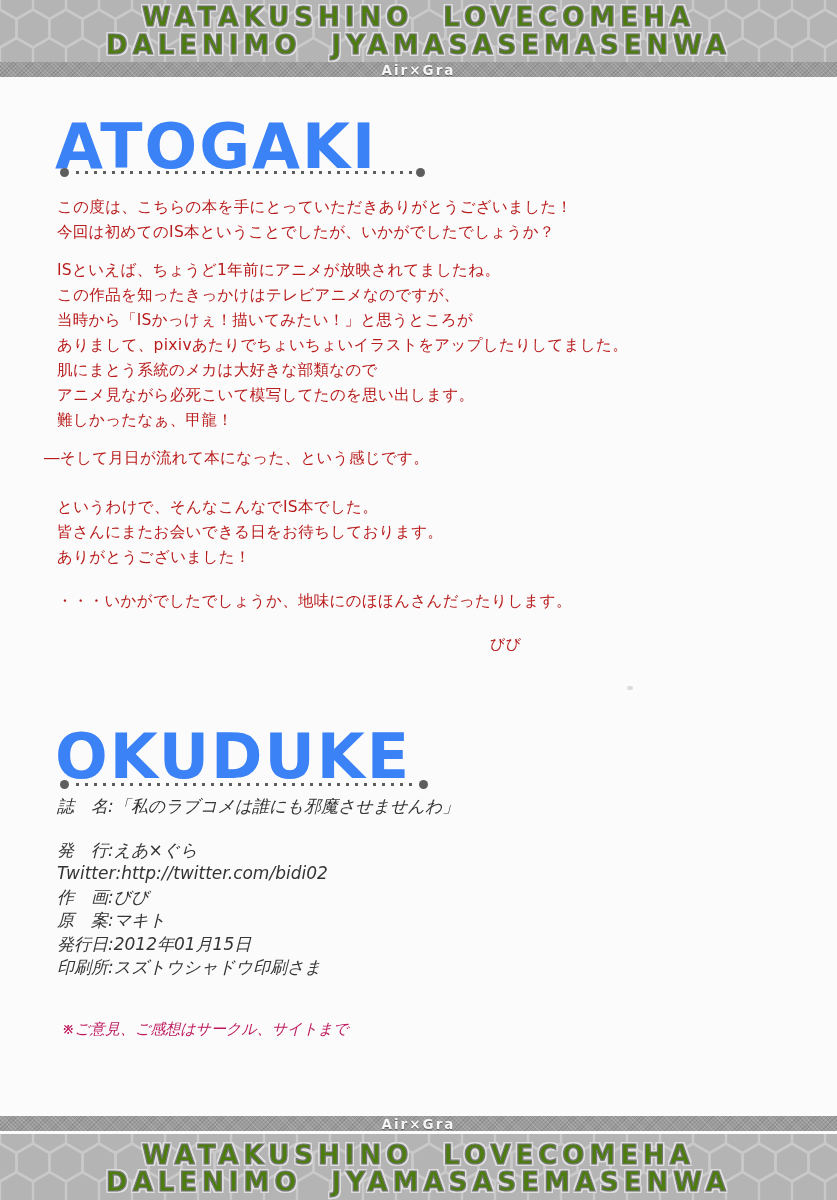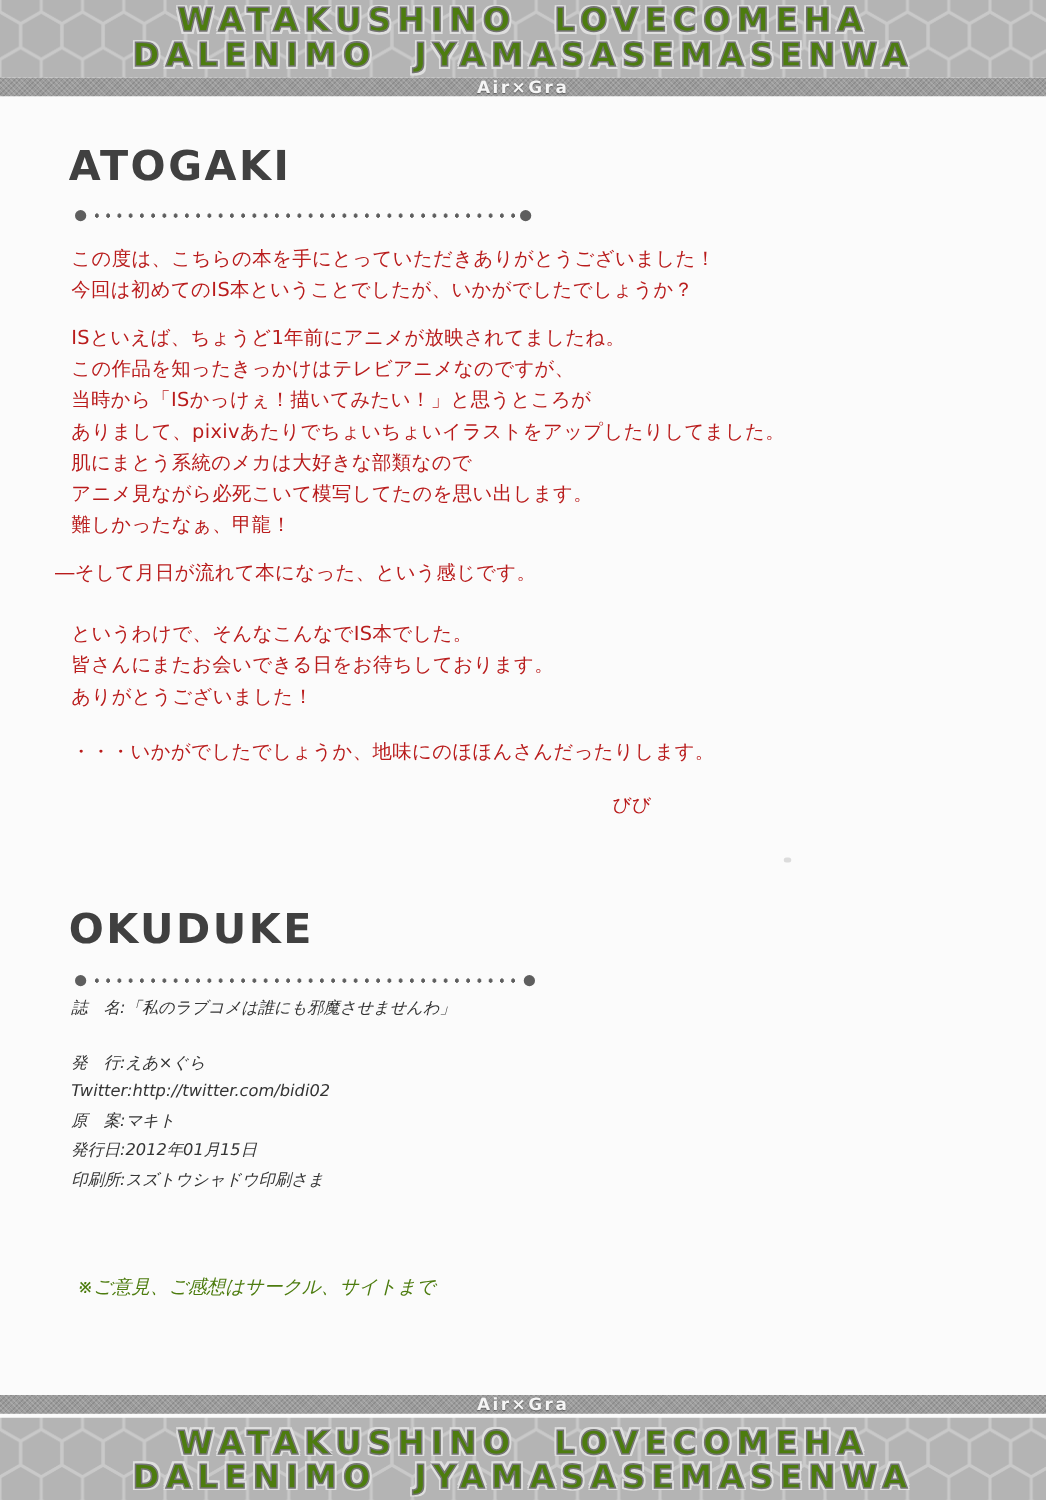--- a/index.html
+++ b/index.html
@@ -27,22 +27,22 @@
         background-color:#9c9c9c;
         background-image:repeating-linear-gradient(45deg,rgba(255,255,255,.14) 0 1px,rgba(0,0,0,0) 1px 3px),
                          repeating-linear-gradient(135deg,rgba(0,0,0,.10) 0 1px,rgba(0,0,0,0) 1px 3px);
         display:flex;align-items:center;justify-content:center;}
   #top-banner .strip{top:62px;}
   #bottom-banner .strip{top:0;}
   .strip span{color:#f5f5f5;font-weight:bold;font-size:13.5px;letter-spacing:2px;
         text-shadow:0 1px 1px rgba(60,60,60,.65);}
 
   
-  .sec-heading{position:absolute;margin:0;font-weight:bold;color:#404040;
-        font-size:33px;letter-spacing:2px;line-height:1;}
+  .sec-heading{position:absolute;margin:0;font-weight:bold;color:#3b82f6;
+        font-size:62px;letter-spacing:2px;line-height:1;}
   #atogaki-heading{left:55px;top:116px;}
   #okuduke-heading{left:55px;top:726px;}
   .dotrule{position:absolute;display:flex;align-items:center;height:10px;}
   #rule-atogaki{left:60px;top:167px;width:365px;}
   #rule-okuduke{left:60px;top:779px;width:368px;}
   .dotrule .end{width:9px;height:9px;border-radius:50%;background:#5e5e5e;flex:0 0 auto;}
   .dotrule .mid{flex:1;height:5px;margin:0 4px;
         background-image:radial-gradient(circle,#5e5e5e 1.5px,rgba(0,0,0,0) 1.7px);
         background-size:9px 5px;background-repeat:repeat-x;background-position:0 center;}
 
@@ -51,24 +51,24 @@
         white-space:pre-line;letter-spacing:.3px;}
   #para-thanks{left:57px;top:195px;}
   #para-is{left:57px;top:258px;}
   #para-book{left:44px;top:446px;}
   #para-closing{left:57px;top:495px;}
   #para-favorite{left:57px;top:589px;}
   #signature{left:490px;top:632px;font-size:15px;}
 
   
   .colophon{position:absolute;left:57px;top:795px;font-style:italic;color:#343434;}
-  .colophon .row{font-size:13px;line-height:23.5px;white-space:nowrap;}
+  .colophon .row{font-size:17px;line-height:23.5px;white-space:nowrap;}
   .colophon .row.gap-after{margin-bottom:20px;}
   #colophon-note{position:absolute;left:62px;top:1020px;font-size:15px;
-        font-style:italic;color:#4d7c0f;white-space:nowrap;text-align:right;}
+        font-style:italic;color:#be185d;white-space:nowrap;text-align:right;}
 
   .speck{position:absolute;left:627px;top:686px;width:6px;height:4px;background:#dcdcdc;border-radius:2px;}
 </style>
 </head>
 <body>
 
 <svg width="0" height="0" style="position:absolute" aria-hidden="true">
   <defs>
     <pattern id="hexpat" width="33" height="57" patternUnits="userSpaceOnUse">
       <rect width="33" height="57" fill="#b4b4b4"></rect>
@@ -124,20 +124,21 @@
   <div class="dotrule" id="rule-okuduke">
     <span class="end"></span>
     <span class="mid"></span>
     <span class="end"></span>
   </div>
 
   <div class="colophon">
     <div class="row gap-after">誌　名:「私のラブコメは誰にも邪魔させませんわ」</div>
     <div class="row">発　行:えあ×ぐら</div>
     <div class="row">Twitter:http://twitter.com/bidi02</div>
+    <div class="row">作　画:びび</div>
     <div class="row">原　案:マキト</div>
     <div class="row">発行日:2012年01月15日</div>
     <div class="row">印刷所:スズトウシャドウ印刷さま</div>
   </div>
   <div id="colophon-note">※ご意見、ご感想はサークル、サイトまで</div>
 
   <footer class="banner" id="bottom-banner">
     <div class="strip">
       <span>Air×Gra</span>
     </div>

